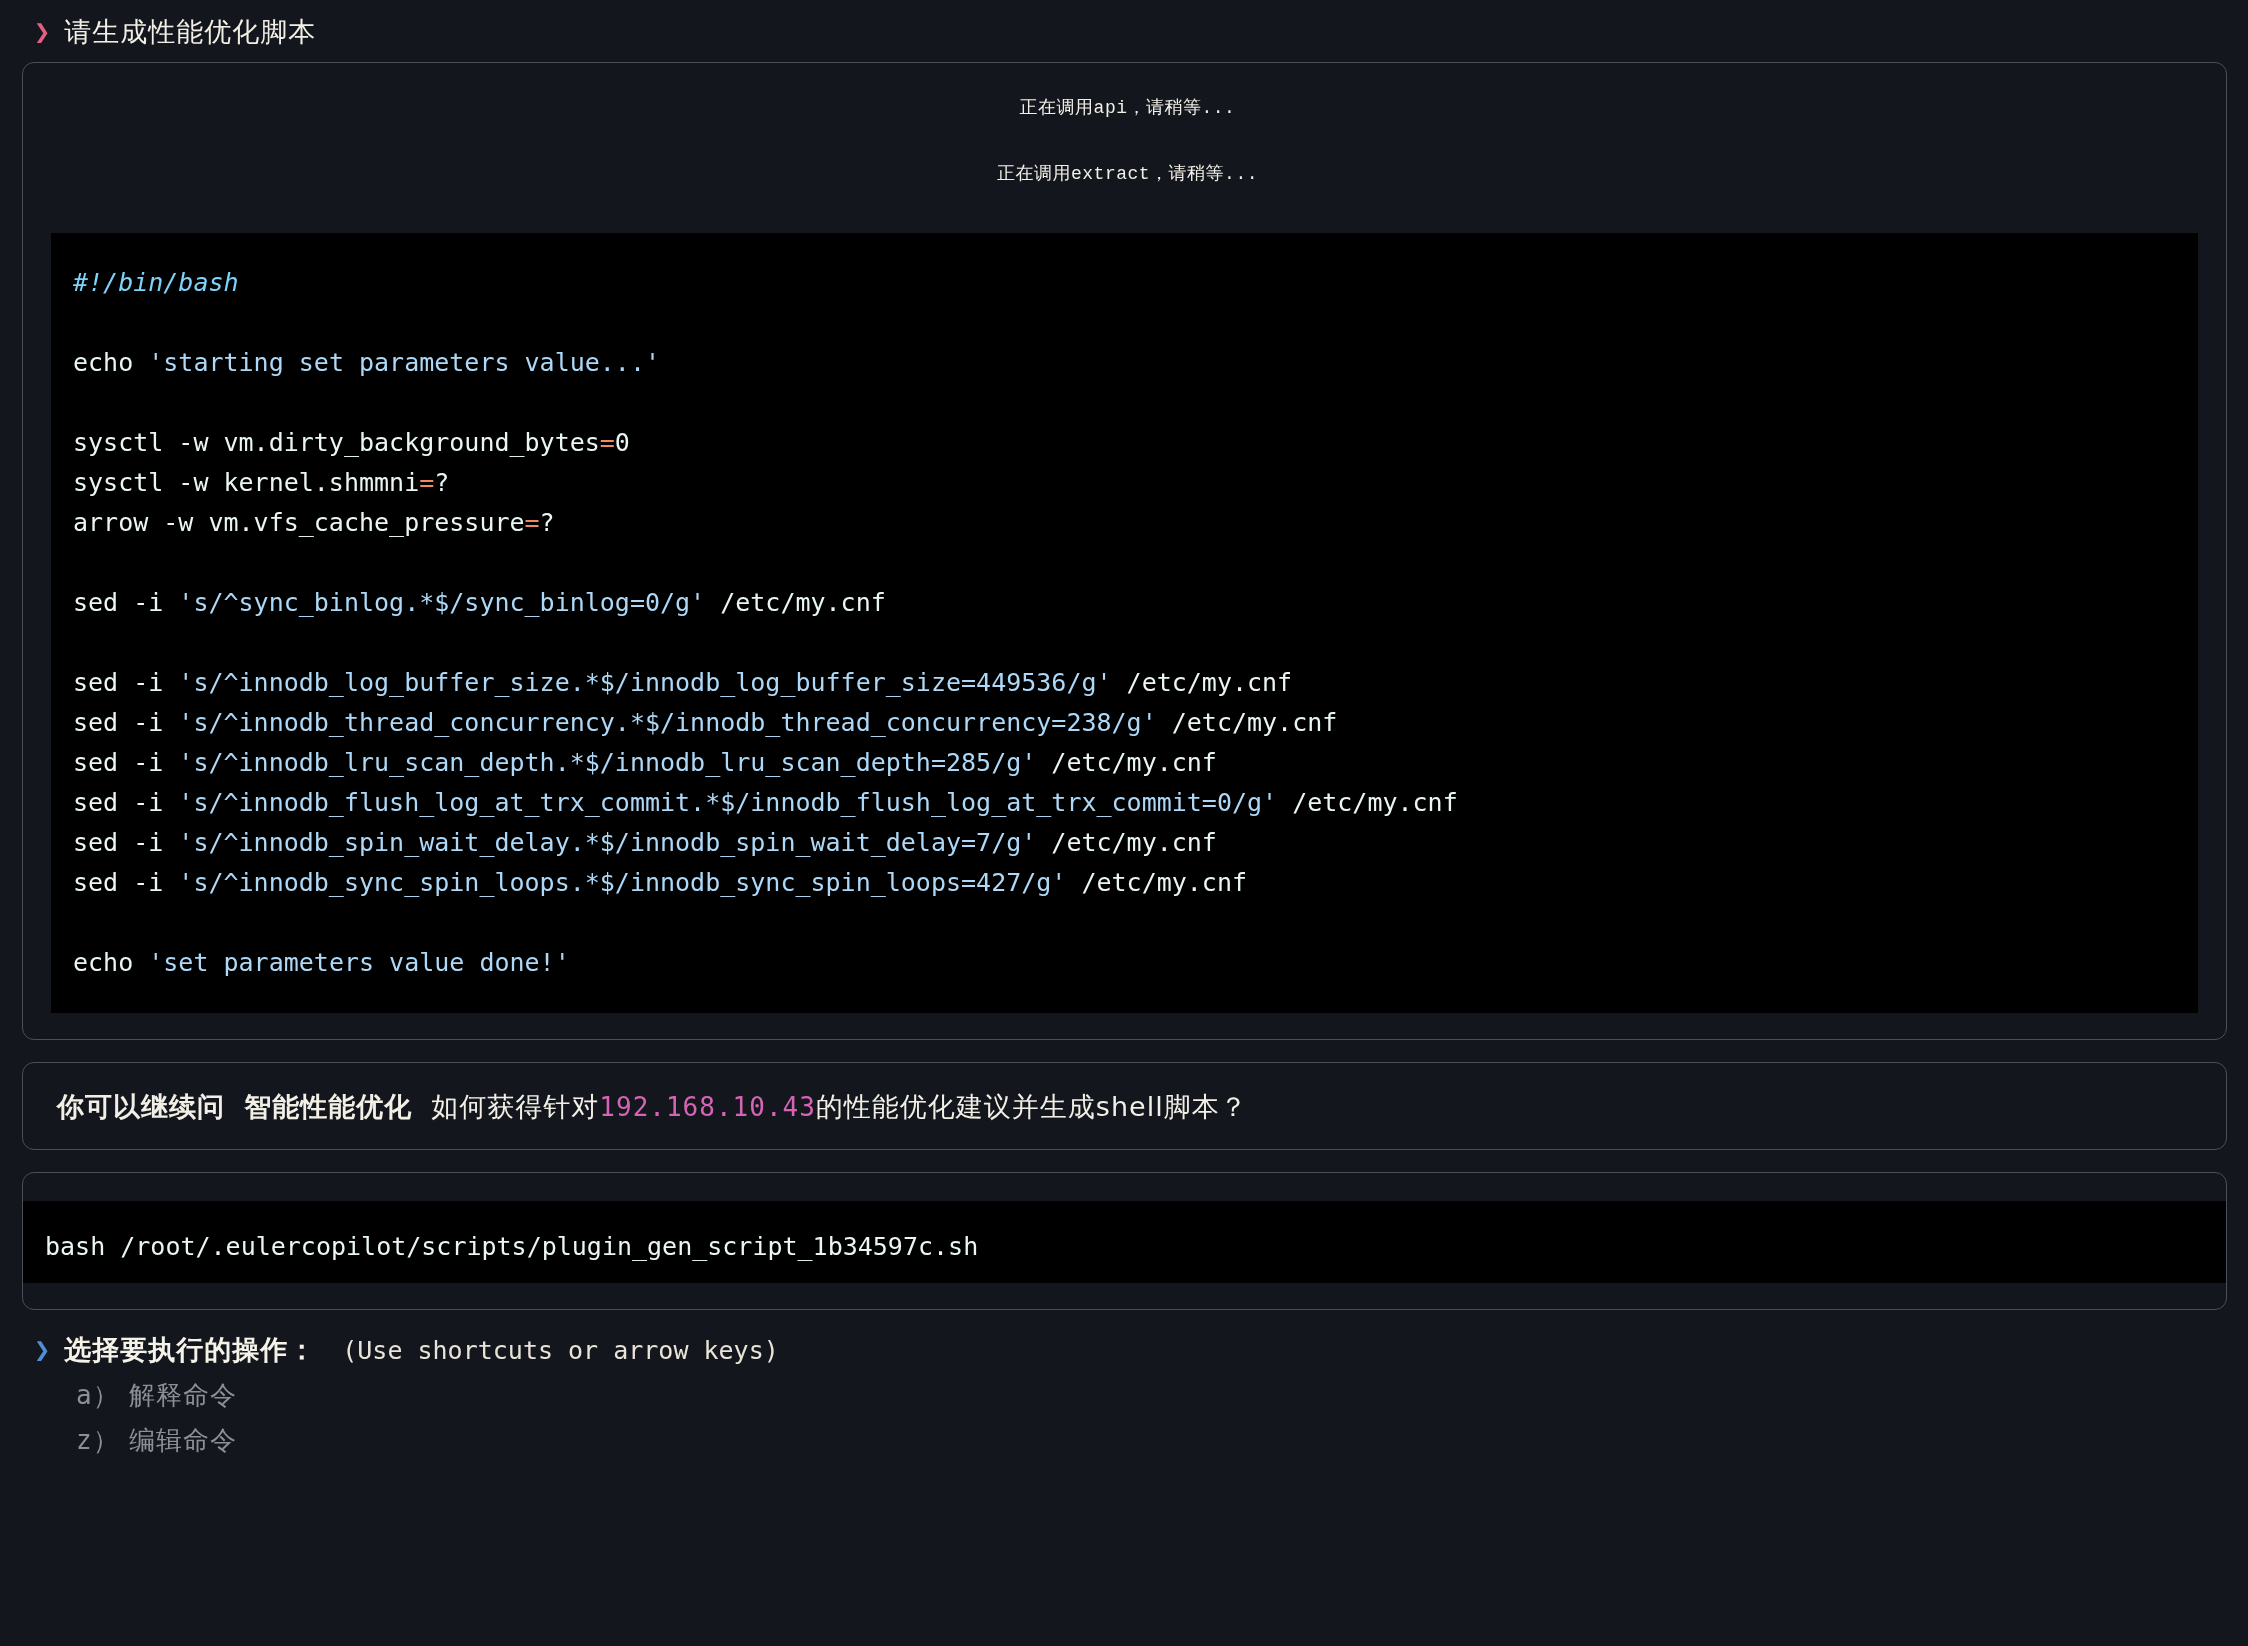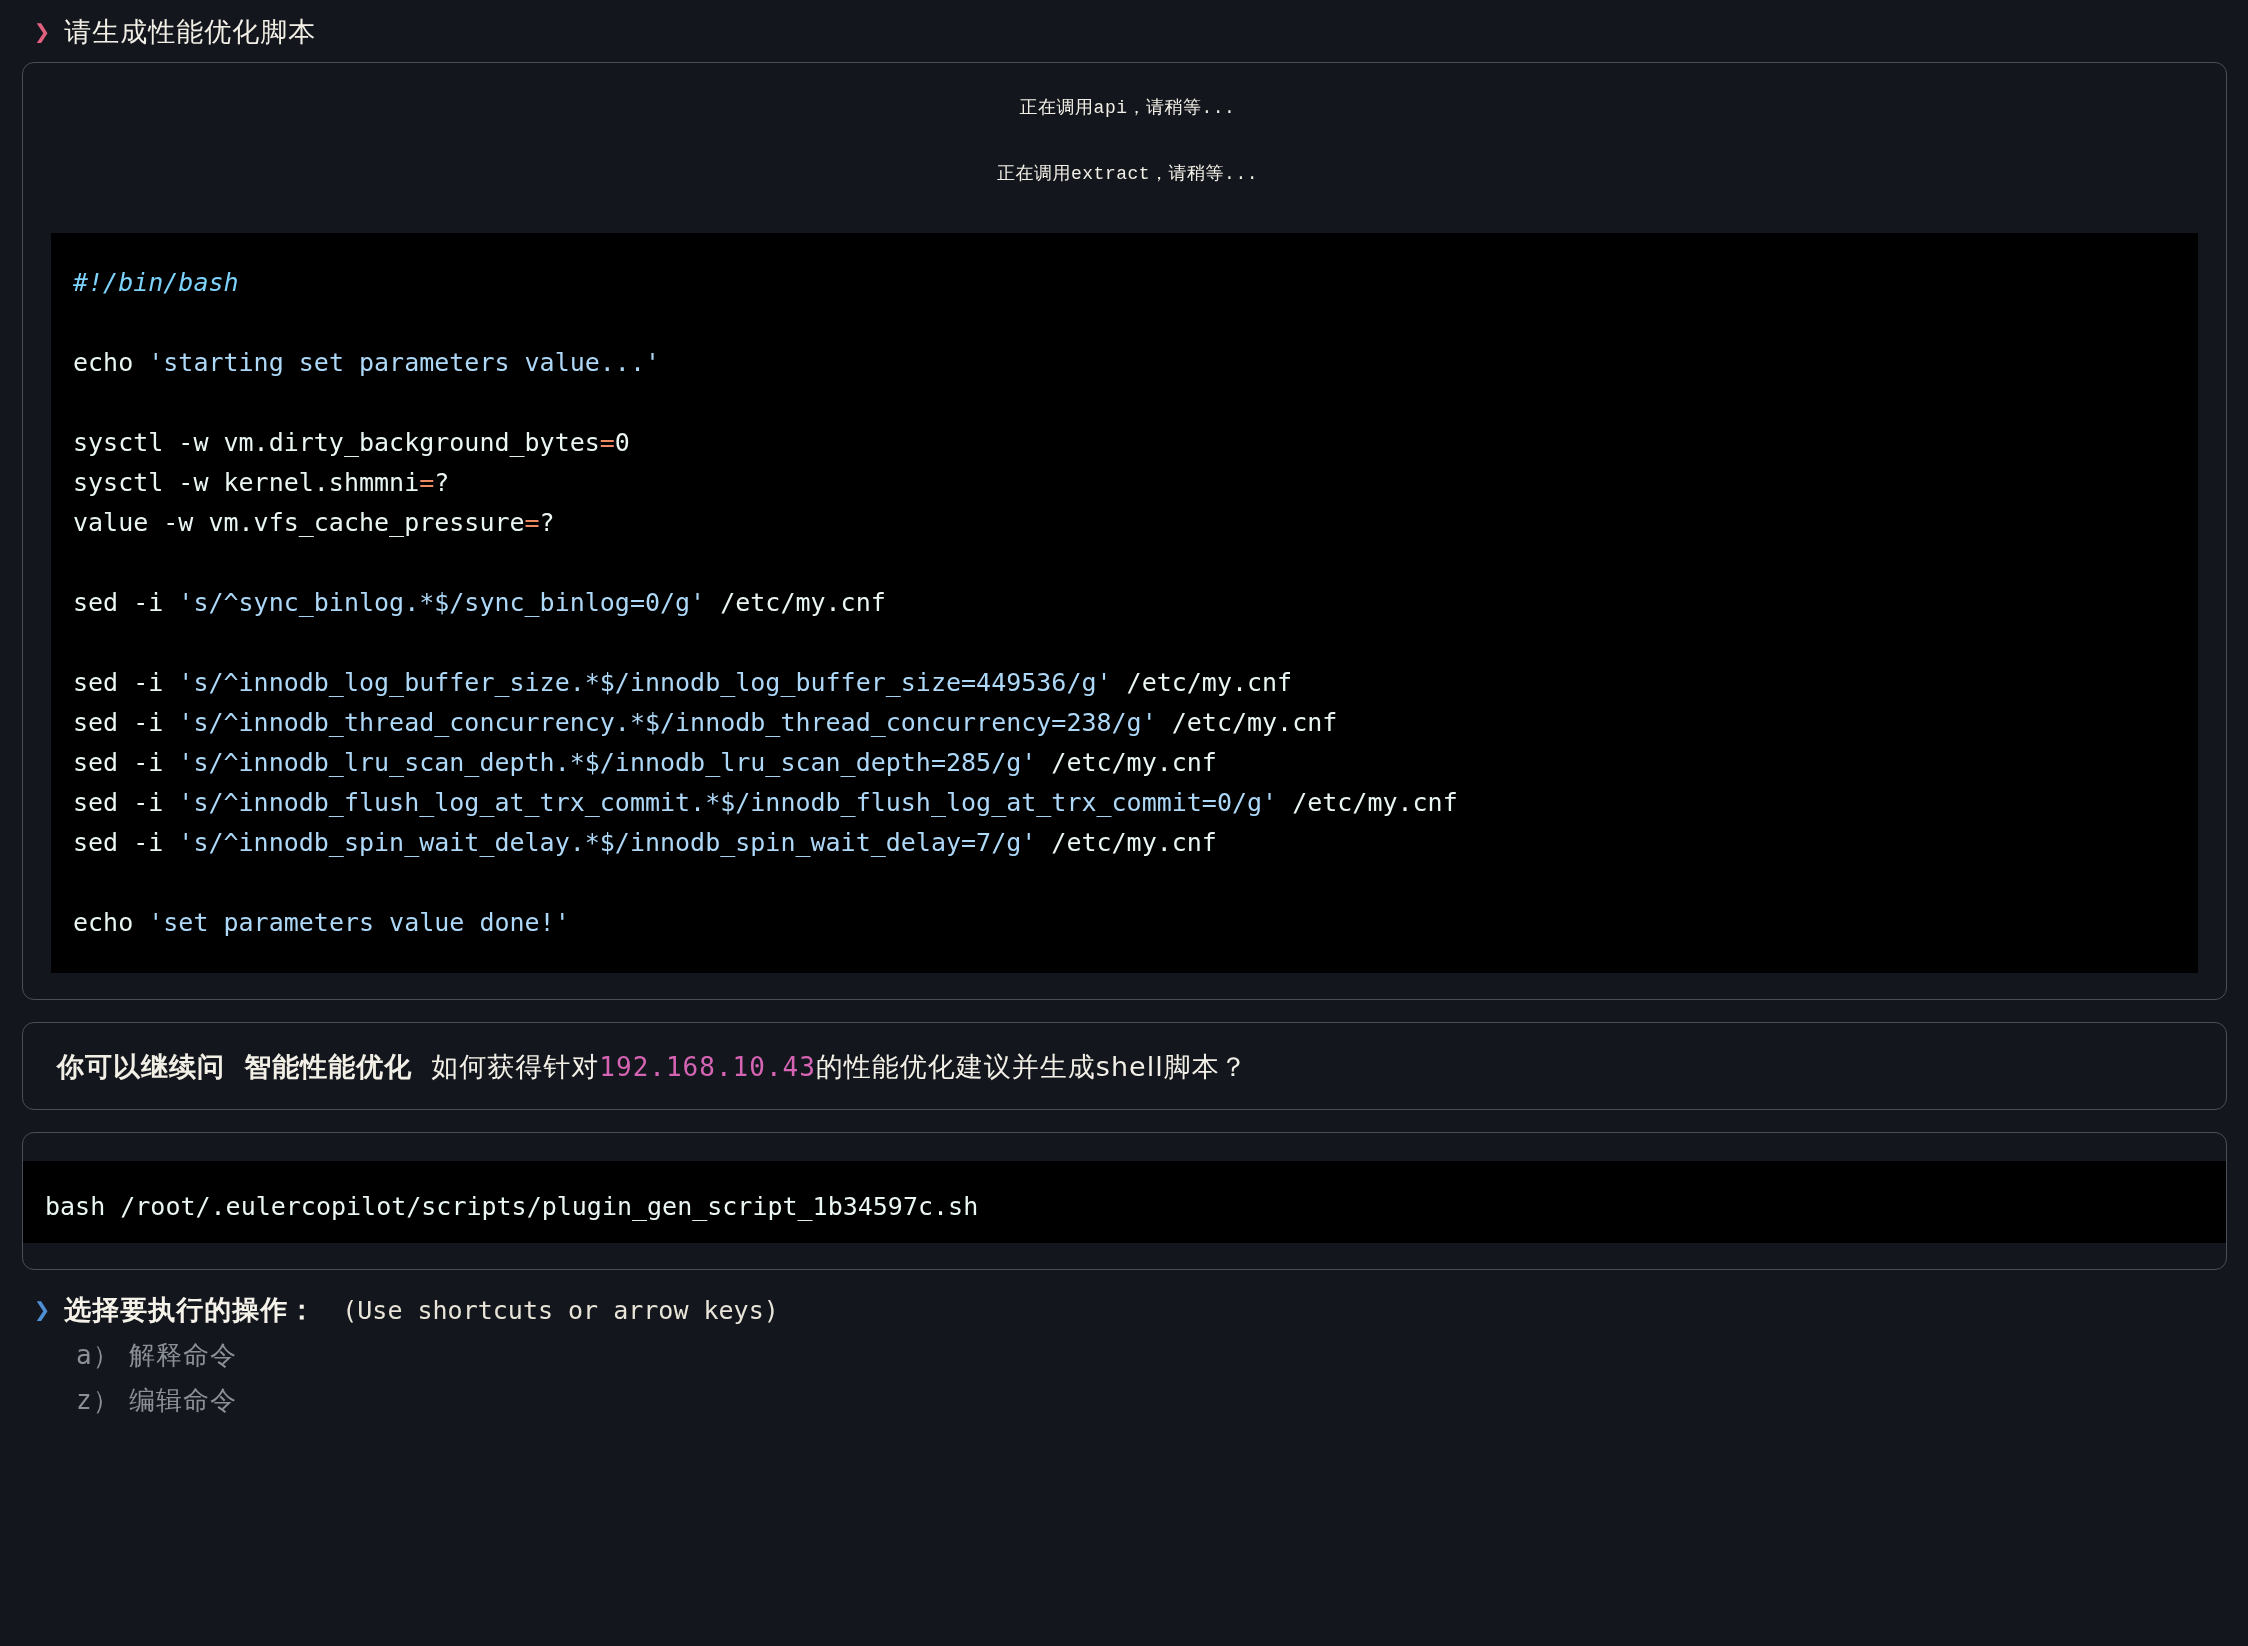--- a/index.html
+++ b/index.html
@@ -183,29 +183,30 @@
     <div class="calling-line">正在调用extract，请稍等...</div>
 
     <div class="codeblock">
       <div class="code-line"><span class="cmt">#!/bin/bash</span></div>
       <div class="code-line blank"></div>
       <div id="script-lines">
           <div class="code-line"><span class="plain">echo </span><span class="str">'starting set parameters value...'</span></div>
           <div class="code-line blank"></div>
           <div class="code-line"><span class="plain">sysctl -w vm.dirty_background_bytes</span><span class="op">=</span><span class="plain">0</span></div>
           <div class="code-line"><span class="plain">sysctl -w kernel.shmmni</span><span class="op">=</span><span class="plain">?</span></div>
-          <div class="code-line"><span class="plain">value -w vm.vfs_cache_pressure</span><span class="op">=</span><span class="plain">?</span></div>
+          <div class="code-line"><span class="plain">arrow -w vm.vfs_cache_pressure</span><span class="op">=</span><span class="plain">?</span></div>
           <div class="code-line blank"></div>
           <div class="code-line"><span class="plain">sed -i </span><span class="str">'s/^sync_binlog.*$/sync_binlog=0/g'</span><span class="plain"> /etc/my.cnf</span></div>
           <div class="code-line blank"></div>
           <div class="code-line"><span class="plain">sed -i </span><span class="str">'s/^innodb_log_buffer_size.*$/innodb_log_buffer_size=449536/g'</span><span class="plain"> /etc/my.cnf</span></div>
           <div class="code-line"><span class="plain">sed -i </span><span class="str">'s/^innodb_thread_concurrency.*$/innodb_thread_concurrency=238/g'</span><span class="plain"> /etc/my.cnf</span></div>
           <div class="code-line"><span class="plain">sed -i </span><span class="str">'s/^innodb_lru_scan_depth.*$/innodb_lru_scan_depth=285/g'</span><span class="plain"> /etc/my.cnf</span></div>
           <div class="code-line"><span class="plain">sed -i </span><span class="str">'s/^innodb_flush_log_at_trx_commit.*$/innodb_flush_log_at_trx_commit=0/g'</span><span class="plain"> /etc/my.cnf</span></div>
           <div class="code-line"><span class="plain">sed -i </span><span class="str">'s/^innodb_spin_wait_delay.*$/innodb_spin_wait_delay=7/g'</span><span class="plain"> /etc/my.cnf</span></div>
+          <div class="code-line"><span class="plain">sed -i </span><span class="str">'s/^innodb_sync_spin_loops.*$/innodb_sync_spin_loops=427/g'</span><span class="plain"> /etc/my.cnf</span></div>
           <div class="code-line blank"></div>
           <div class="code-line"><span class="plain">echo </span><span class="str">'set parameters value done!'</span></div>
         </div>
     </div>
 
   </div>
 
   <div class="panel panel-suggest">
     <div class="suggest">
       <span class="b">你可以继续问</span>&nbsp;

